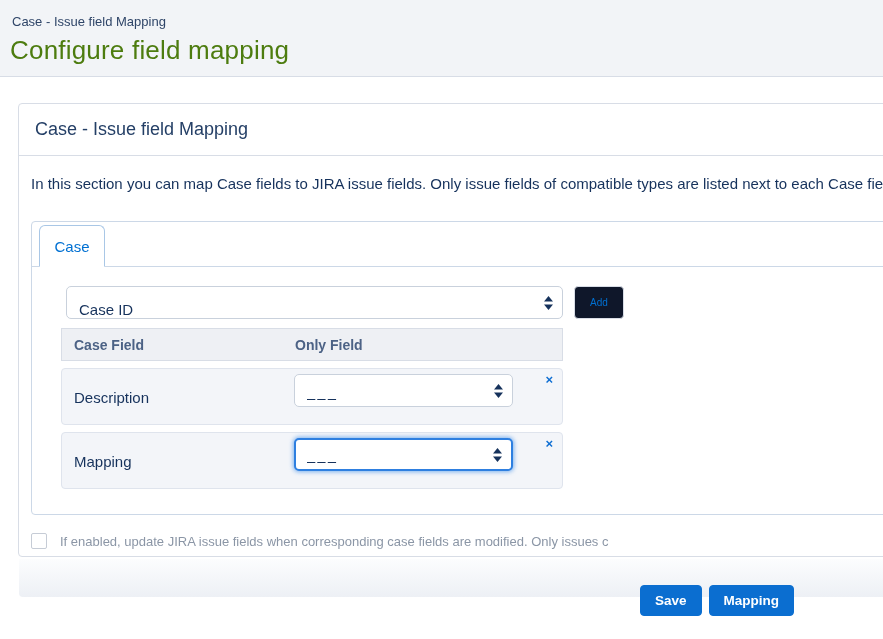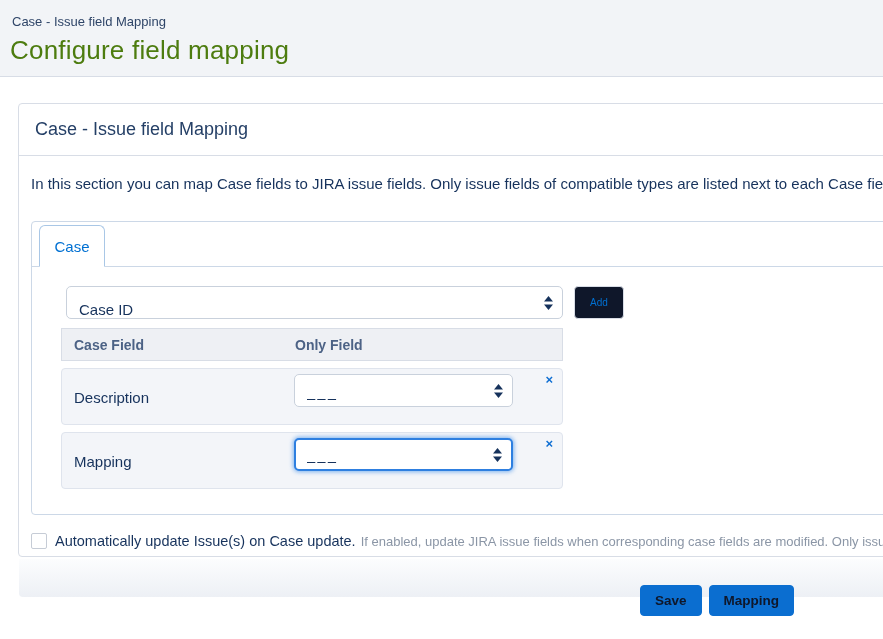--- a/index.html
+++ b/index.html
@@ -120,21 +120,21 @@
     margin:10px -12px 0 -12px; height:38px;
     background:linear-gradient(#fcfdfe, #edf0f5);
     border-radius:0 0 4px 4px;
   }
 
   
   .actions { position:absolute; left:640px; top:585px; display:flex; gap:7px; }
   .btn-brand {
     height:31px; padding:0 14px;
     background:#0b6ed0; border:1px solid #0b6ed0; border-radius:4px;
-    color:#0f172a; font-size:13.5px; font-weight:700;
+    color:#ffffff; font-size:13.5px; font-weight:700;
     display:flex; align-items:center; cursor:pointer;
   }
 </style>
 </head>
 <body>
 
 <div class="viewport">
 
   <div class="header-band">
     <div class="breadcrumb">Case - Issue field Mapping</div>
@@ -200,21 +200,20 @@
               </div>
               <div class="remove-x">×</div>
             </div>
           </div>
 
         </div>
       </div>
 
       <div class="auto-update">
         <div class="checkbox"></div>
-        <span class="auto-label">Automatically update Issue(s) on Case update.</span>
         <span class="auto-note">If enabled, update JIRA issue fields when corresponding case fields are modified. Only issues c</span>
       </div>
 
       <div class="card-footer-strip"></div>
     </div>
   </div>
 
   <div class="actions">
     <div class="btn-brand">Save</div>
     <div class="btn-brand">Mapping</div>

